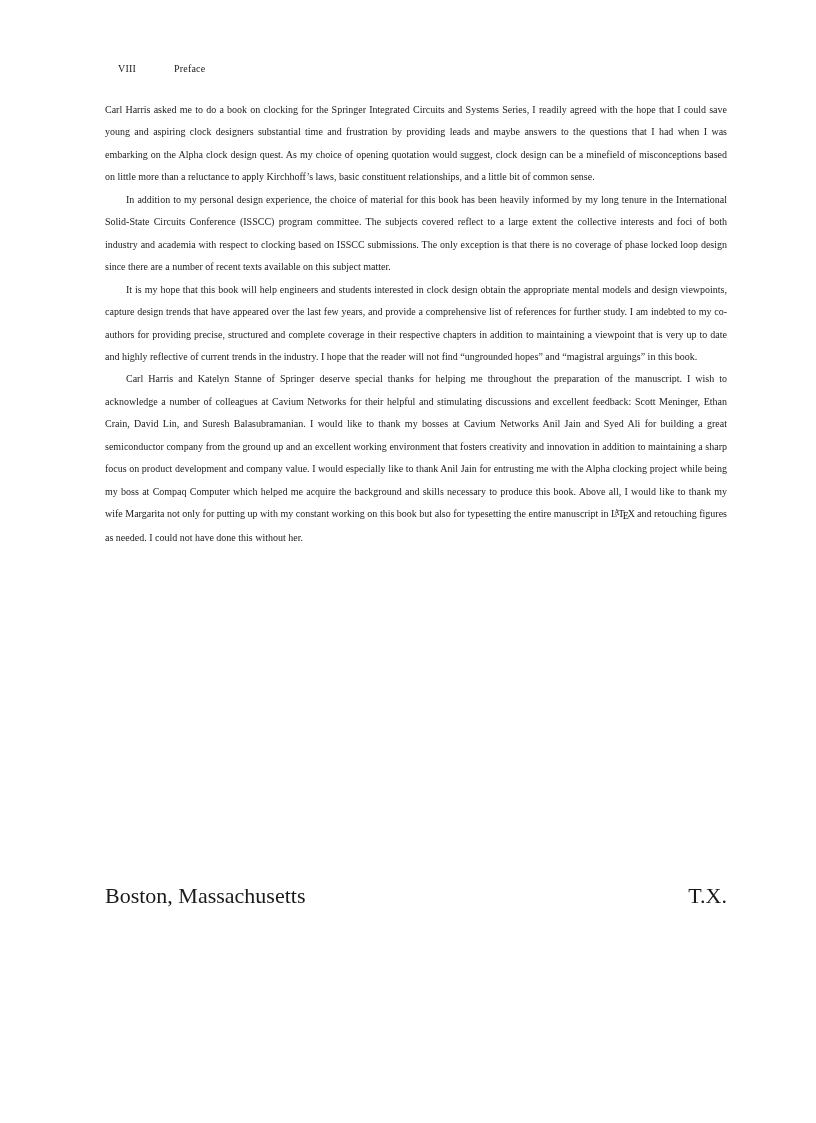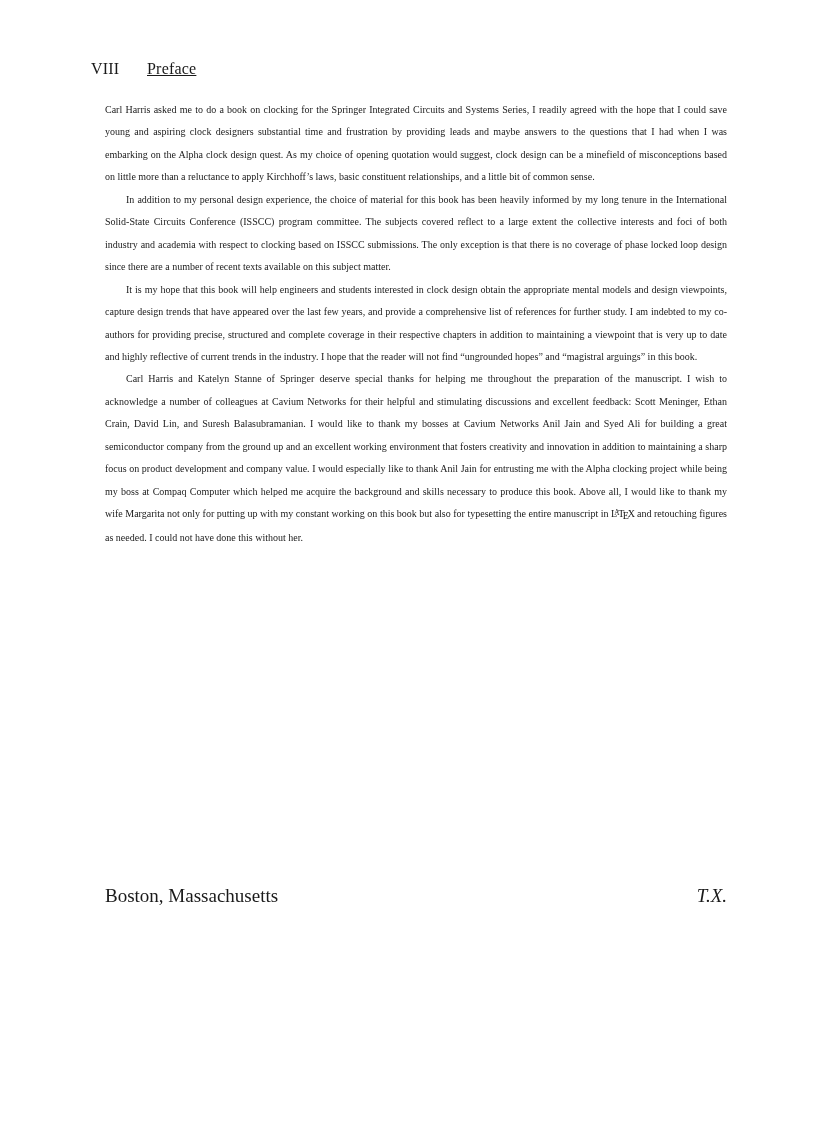--- a/index.html
+++ b/index.html
@@ -17,28 +17,27 @@
   }
   .page {
     position: absolute;
     left: 0;
     top: 0;
     width: 816px;
     height: 1123px;
   }
   .running-head {
     position: absolute;
-    left: 91px;
+    left: 118px;
     top: 60px;
     width: 622px;
-    font-size: 16px;
+    font-size: 10px;
     line-height: 18px;
     letter-spacing: 0.2px;
     white-space: nowrap;
-    text-decoration: underline;
   }
   .running-head .folio {
     display: inline-block;
     min-width: 56px;
   }
   .body-block {
     position: absolute;
     left: 105px;
     top: 99px;
     width: 622px;
@@ -72,30 +71,29 @@
     position: relative;
     top: 0.22em;
     margin-left: -0.10em;
     margin-right: -0.06em;
   }
   .sig-block {
     position: absolute;
     left: 105px;
     top: 885px;
     width: 622px;
-    font-size: 19px;
+    font-size: 22px;
     line-height: 22.45px;
   }
   .sig-row {
     display: flex;
     justify-content: space-between;
     align-items: baseline;
   }
   .sig-initials {
-    font-style: italic;
   }
   .sig-date {
     display: block;
   }
 </style>
 </head>
 <body>
 
 <div class="page">
 

